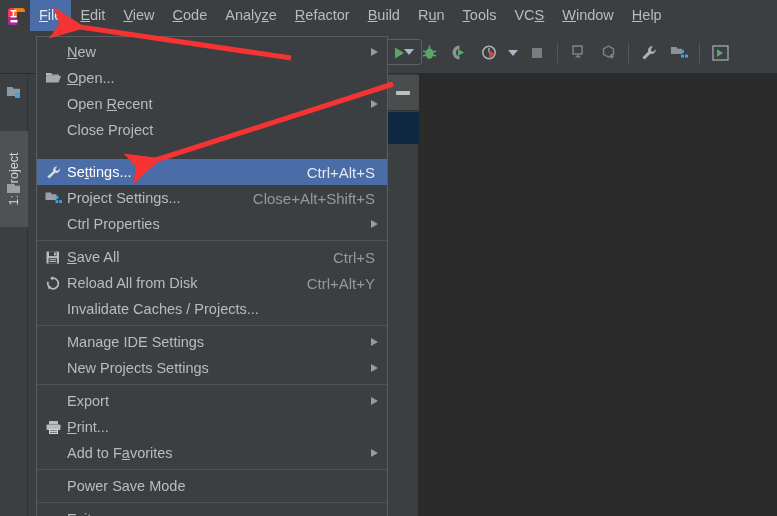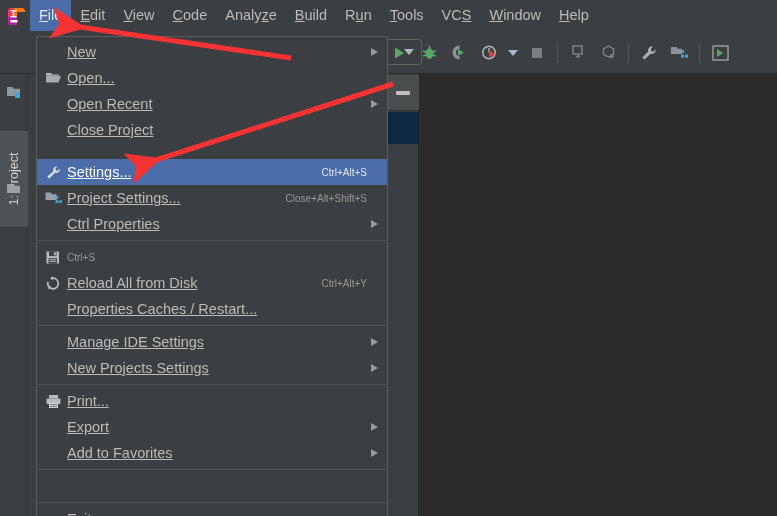--- a/index.html
+++ b/index.html
@@ -102,22 +102,22 @@
   }
   .mi {
     position: relative; height: 26px; display: flex; align-items: center;
     padding-left: 30px; color: #bbbbbb; font-size: 14.5px; white-space: nowrap;
   }
   .mi.sel { background: #4a6da7; color: #ffffff; margin-top: 16px; }
   .mi .ico {
     position: absolute; left: 6px; top: 0; width: 20px; height: 26px;
     display: flex; align-items: center; justify-content: center;
   }
-  .mi .lbl { flex: 1 1 auto; text-decoration: underline; }
-  .mi .acc { color: #989898; font-size: 10px; padding-right: 20px; }
+  .mi .lbl { flex: 1 1 auto; }
+  .mi .acc { color: #989898; font-size: 15px; padding-right: 12px; }
   .mi.sel .acc { color: #e3e8f0; }
   .mi .arrow {
     position: absolute; right: 9px; top: 50%; margin-top: -4px;
     width: 0; height: 0; border-top: 4.5px solid transparent;
     border-bottom: 4.5px solid transparent; border-left: 7px solid #9a9a9a;
   }
   .msep { height: 1px; background: #4f5254; margin: 3px 0; }
 
   
   .annot { position: absolute; left: 0; top: 0; width: 777px; height: 516px;
@@ -267,20 +267,23 @@
         <div class="menu-top">
           <span class="mn"><u>V</u>iew</span>
         </div>
         <div class="menu-top">
           <span class="mn"><u>C</u>ode</span>
         </div>
         <div class="menu-top">
           <span class="mn">Analy<u>z</u>e</span>
         </div>
         <div class="menu-top">
+          <span class="mn"><u>R</u>efactor</span>
+        </div>
+        <div class="menu-top">
           <span class="mn"><u>B</u>uild</span>
         </div>
         <div class="menu-top">
           <span class="mn">R<u>u</u>n</span>
         </div>
         <div class="menu-top">
           <span class="mn"><u>T</u>ools</span>
         </div>
         <div class="menu-top">
           <span class="mn">VC<u>S</u></span>
@@ -349,74 +352,76 @@
         <span class="ico">
           <svg width="17" height="15" viewBox="0 0 17 15">
             <rect x="1.5" y="1.5" width="12.5" height="12" fill="#b8bcbf"></rect>
             <rect x="4" y="1.5" width="7.5" height="4.6" fill="#3c3f41"></rect>
             <rect x="9" y="2.4" width="1.8" height="3" fill="#b8bcbf"></rect>
             <rect x="3.6" y="8.2" width="8.3" height="5.3" fill="#3c3f41"></rect>
             <rect x="4.6" y="9.2" width="6.3" height="1" fill="#b8bcbf"></rect>
             <rect x="4.6" y="11" width="6.3" height="1" fill="#b8bcbf"></rect>
           </svg>
         </span>
+        <span class="lbl"><u>S</u>ave All</span>
         <span class="acc">Ctrl+S</span>
       </div>
       <div class="mi">
         <span class="ico">
           <svg width="17" height="15" viewBox="0 0 17 15">
             <path d="M8 2.2a5.3 5.3 0 1 1-5 3.6" fill="none" stroke="#b8bcbf" stroke-width="1.7"></path>
             <path d="M8 0.2v4.2L5 2.3z" fill="#b8bcbf"></path>
             <path d="M3.4 13.2v-4.2l3 2.1z" fill="#b8bcbf"></path>
           </svg>
         </span>
         <span class="lbl">Reload All from Disk</span>
         <span class="acc">Ctrl+Alt+Y</span>
       </div>
       <div class="mi">
         <span class="ico"></span>
-        <span class="lbl">Properties Caches / Restart...</span>
+        <span class="lbl">Invalidate Caches / Projects...</span>
       </div>
       <div class="msep"></div>
       <div class="mi">
         <span class="ico"></span>
         <span class="lbl">Manage IDE Settings</span>
         <span class="arrow"></span>
       </div>
       <div class="mi">
         <span class="ico"></span>
         <span class="lbl">New Projects Settings</span>
         <span class="arrow"></span>
       </div>
       <div class="msep"></div>
+      <div class="mi">
+        <span class="ico"></span>
+        <span class="lbl">Export</span>
+        <span class="arrow"></span>
+      </div>
       <div class="mi">
         <span class="ico">
           <svg width="17" height="15" viewBox="0 0 17 15">
             <rect x="4" y="1" width="9" height="3.4" fill="#b8bcbf"></rect>
             <rect x="1.5" y="4.4" width="14" height="5.6" rx="1" fill="#b8bcbf"></rect>
             <rect x="4" y="9" width="9" height="5" fill="#d2d6d8"></rect>
             <rect x="5" y="10.2" width="7" height="0.9" fill="#6a6d6f"></rect>
             <rect x="5" y="12" width="7" height="0.9" fill="#6a6d6f"></rect>
           </svg>
         </span>
         <span class="lbl"><u>P</u>rint...</span>
       </div>
       <div class="mi">
         <span class="ico"></span>
-        <span class="lbl">Export</span>
-        <span class="arrow"></span>
-      </div>
-      <div class="mi">
-        <span class="ico"></span>
         <span class="lbl">Add to F<u>a</u>vorites</span>
         <span class="arrow"></span>
       </div>
       <div class="msep"></div>
       <div class="mi">
         <span class="ico"></span>
+        <span class="lbl">Power Save Mode</span>
       </div>
       <div class="msep"></div>
       <div class="mi">
         <span class="ico"></span>
         <span class="lbl">E<u>x</u>it</span>
       </div>
     </div>
 
   <svg class="annot">
     <defs>

